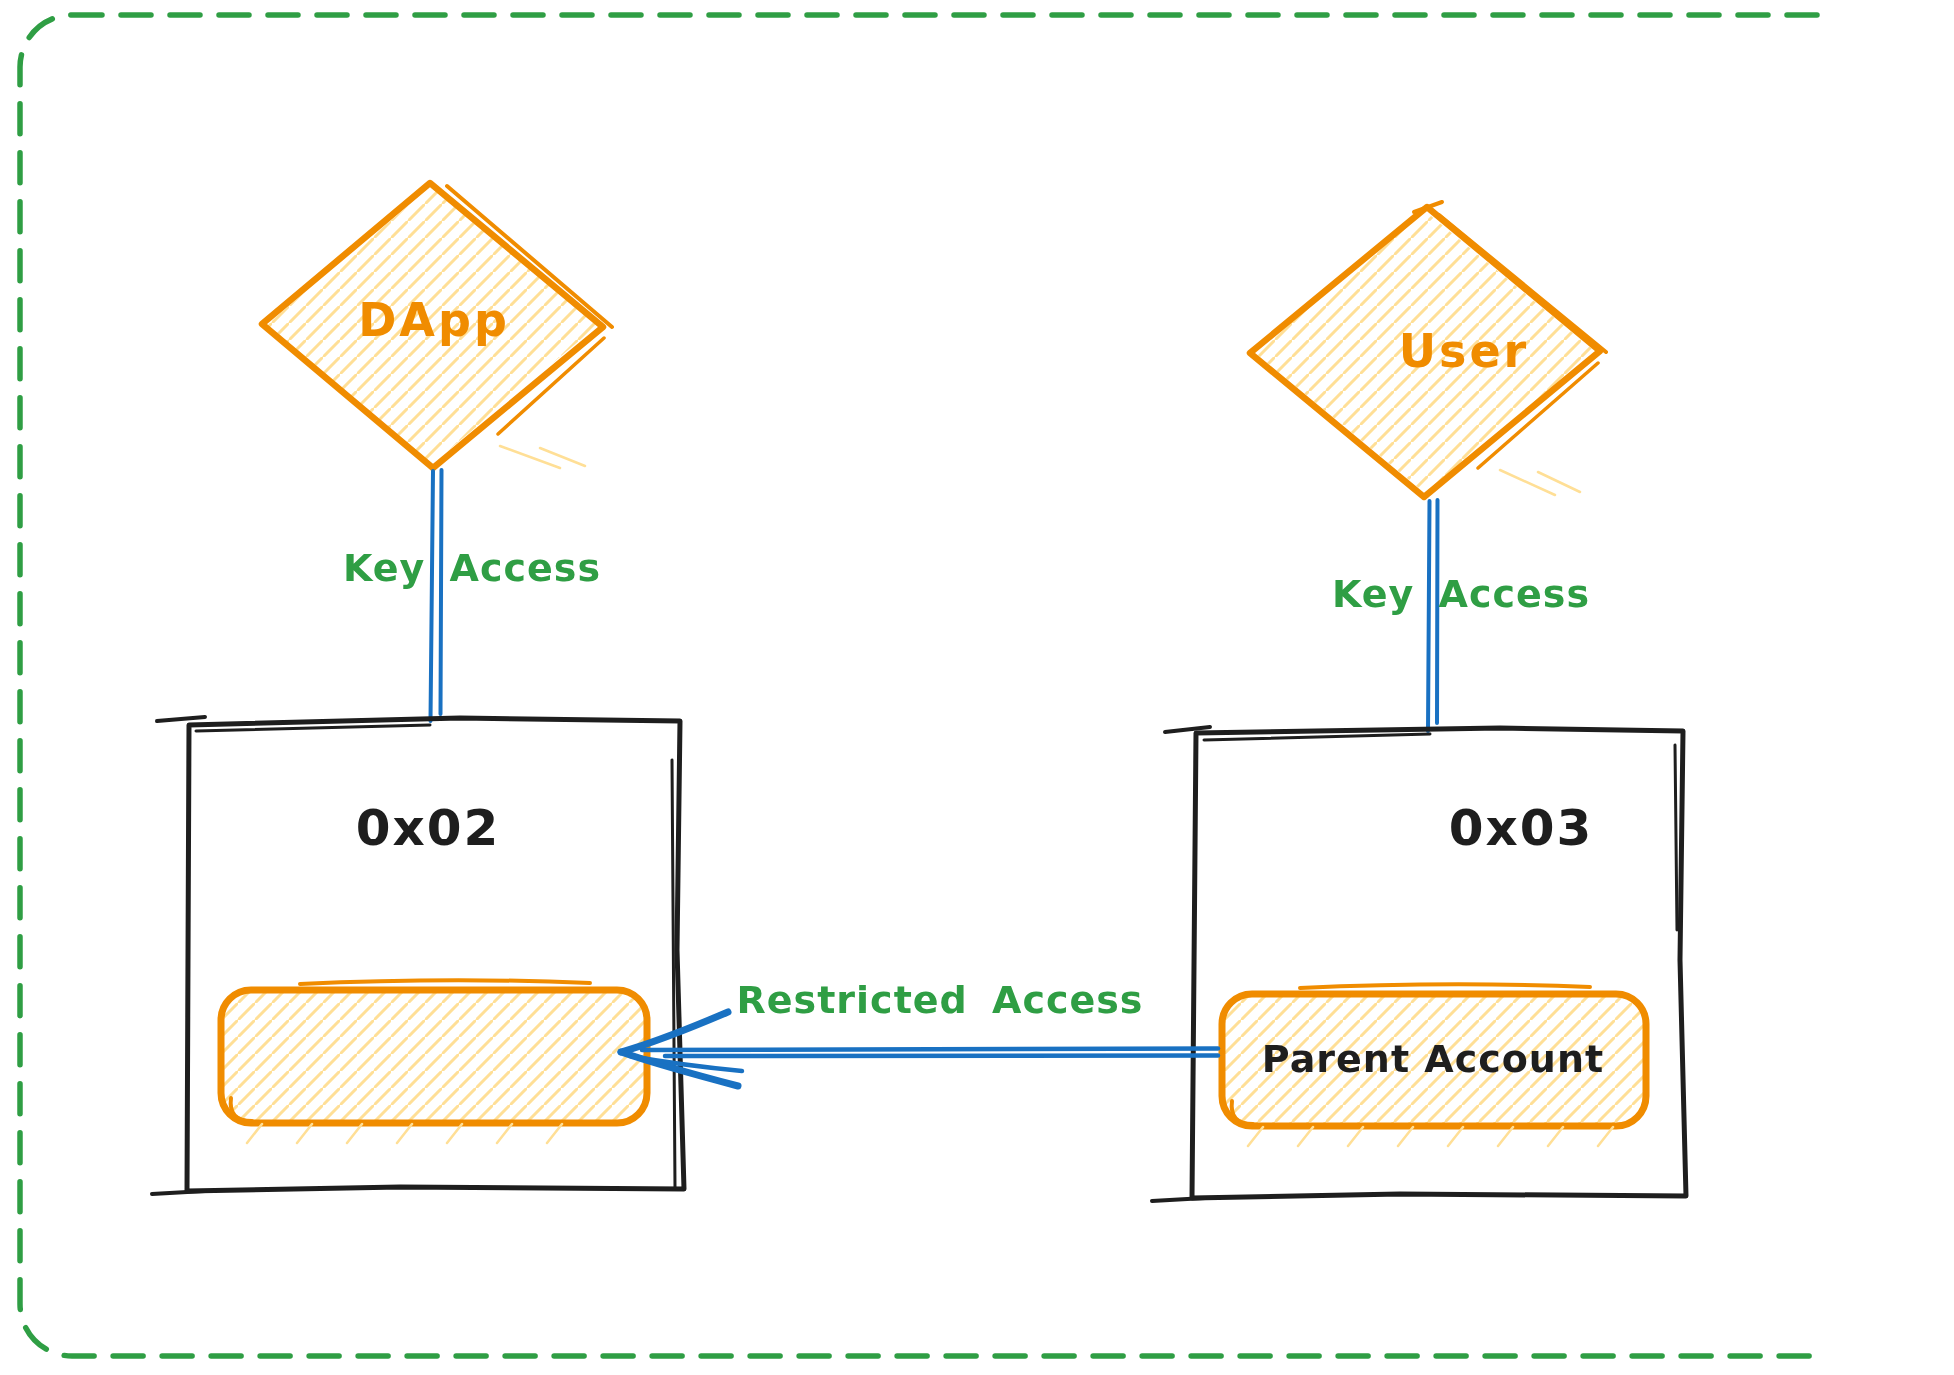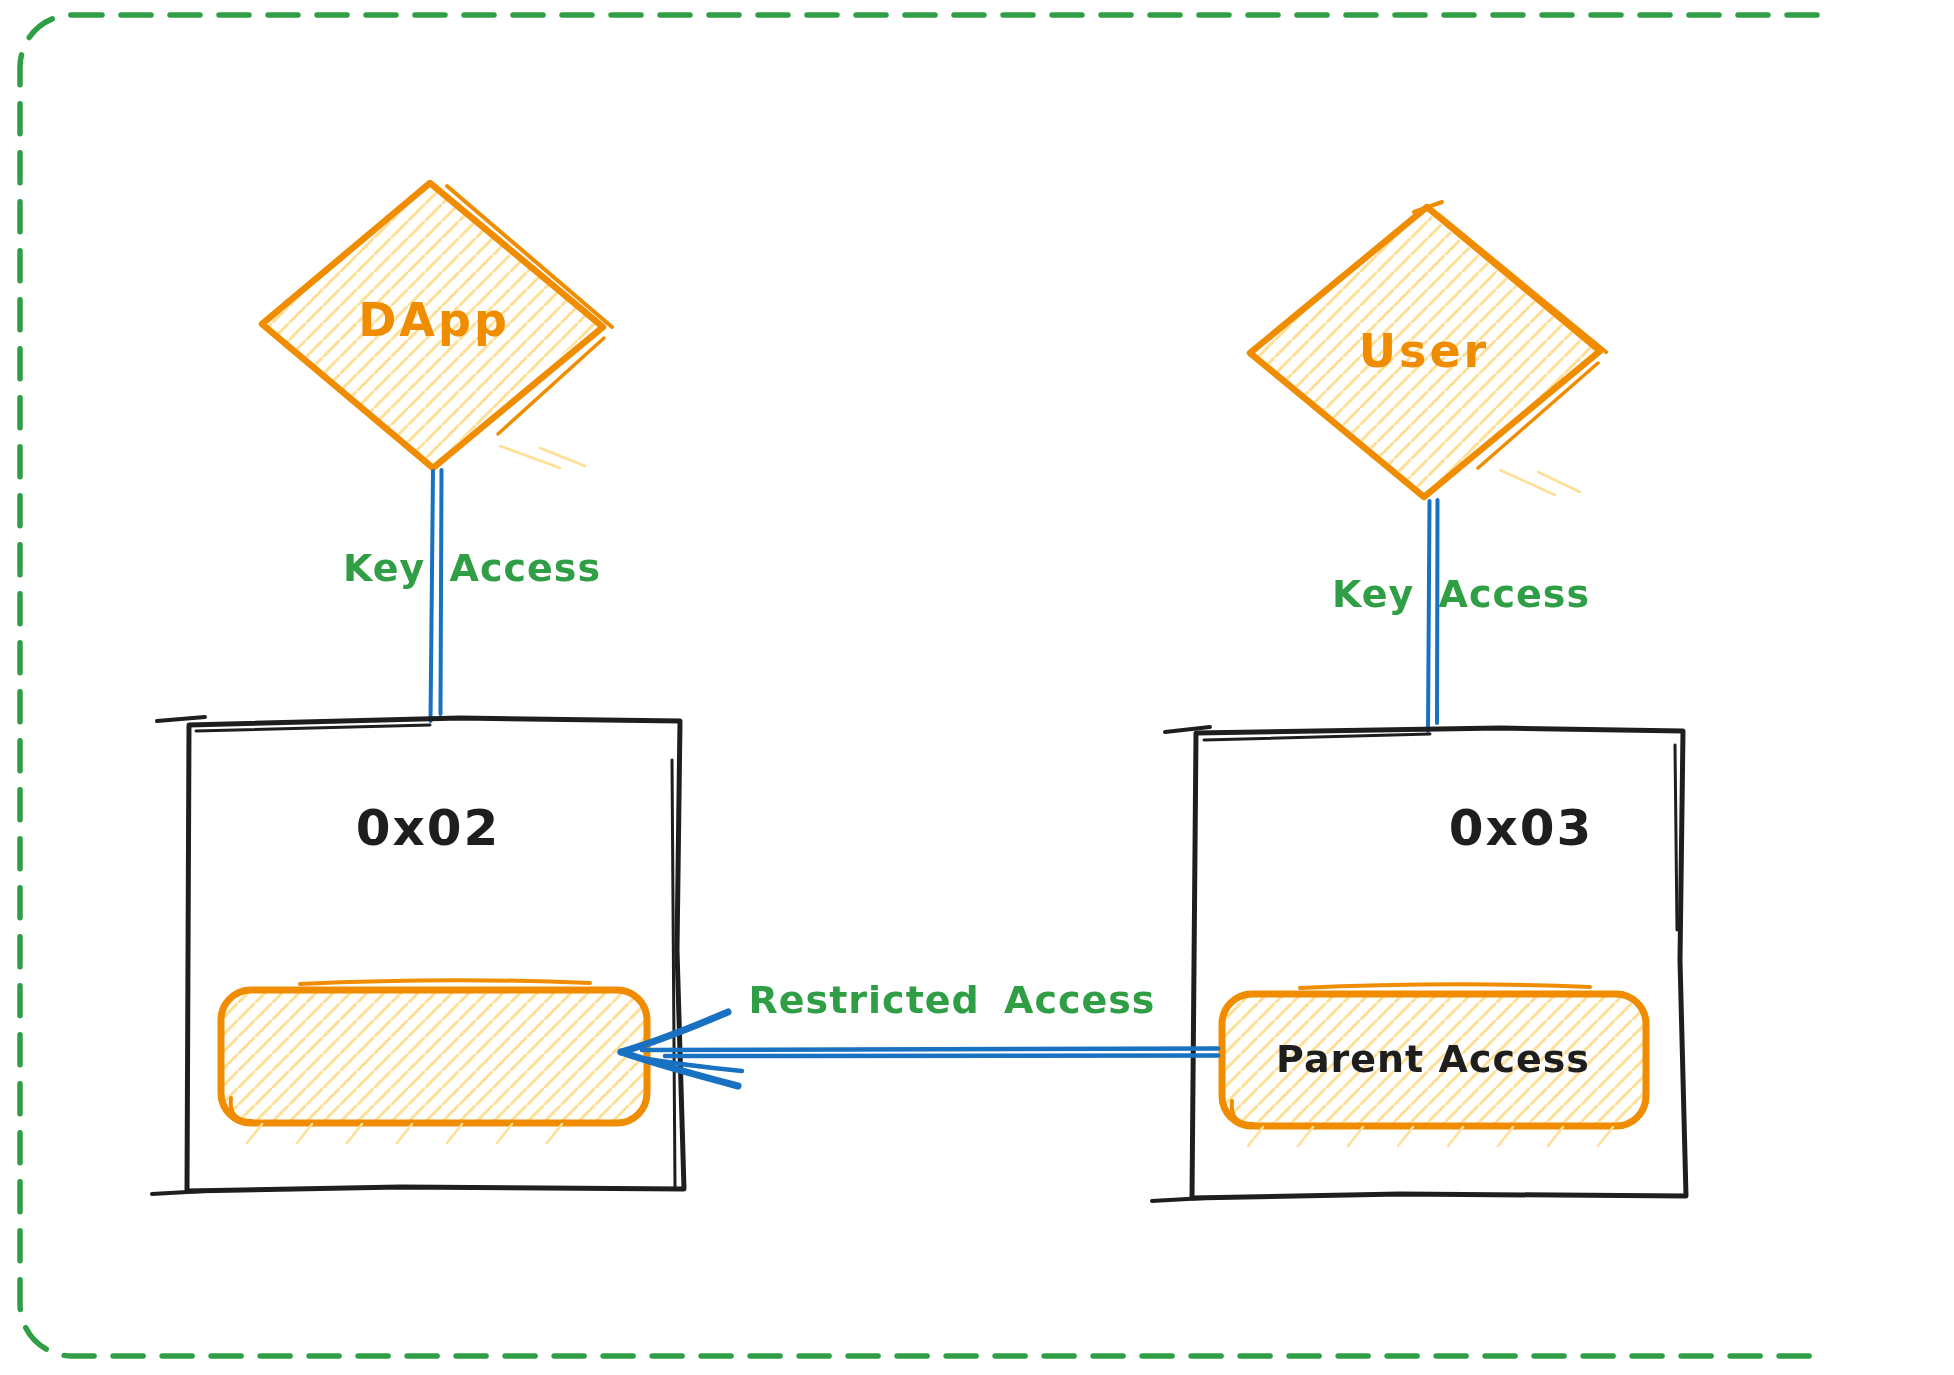--- a/index.html
+++ b/index.html
@@ -119,28 +119,28 @@
       <path d="M 1218 1048.5 L 642 1050" class="sk blueline" stroke-width="4.5"></path>
       <path d="M 1218 1055.5 L 665 1056" class="sk blueline" stroke-width="4.5"></path>
       <path d="M 621 1052 Q 660 1041 728 1012" class="sk blueline" stroke-width="7"></path>
       <path d="M 621 1052 Q 662 1066 738 1086" class="sk blueline" stroke-width="7"></path>
       <path d="M 630 1056 Q 680 1065 742 1071" class="sk blueline" stroke-width="4.5"></path>
     </g>
   </svg>
 
   <div class="lbl orange-t" style="left:434px;top:320px;">DApp</div>
 
-  <div class="lbl orange-t" style="left:1424px;top:351px;">User</div>
+  <div class="lbl orange-t" style="left:1464px;top:351px;">User</div>
 
   <div class="lbl green-t" style="left:472px;top:568px;">Key Access</div>
 
   <div class="lbl green-t" style="left:1461px;top:594px;">Key Access</div>
 
   <div class="lbl ink-t" style="left:428px;top:828px;">0x02</div>
 
   <div class="lbl ink-t" style="left:1521px;top:828px;">0x03</div>
 
 
-  <div class="lbl ink-s" style="left:1433px;top:1059px;">Parent Access</div>
+  <div class="lbl ink-s" style="left:1433px;top:1059px;">Parent Account</div>
 
-  <div class="lbl green-t" style="left:940px;top:1000px;margin-left:12px;">Restricted Access</div>
+  <div class="lbl green-t" style="left:940px;top:1000px;">Restricted Access</div>
 
 </div>
 
 </body></html>

